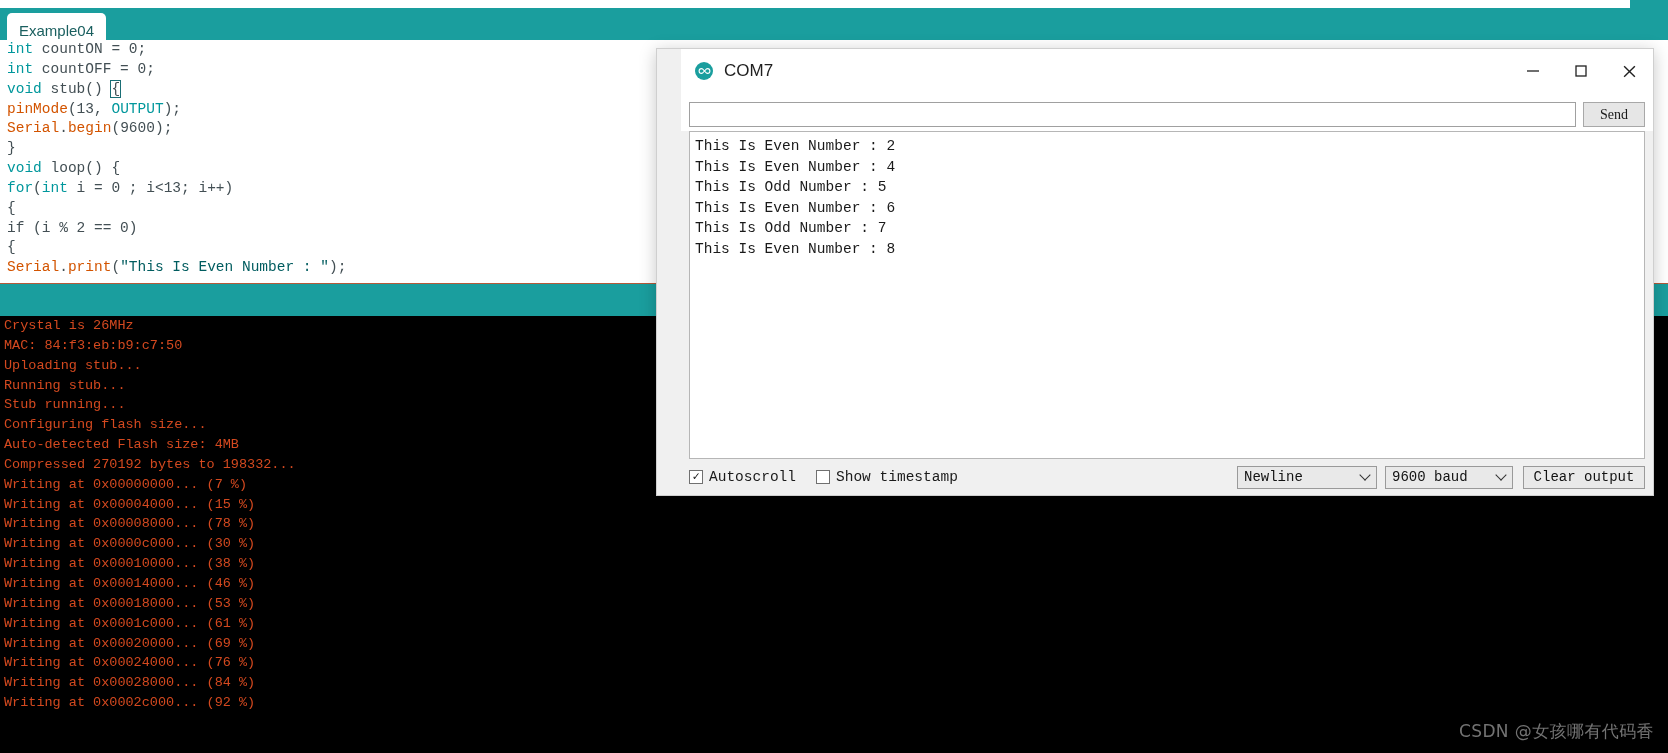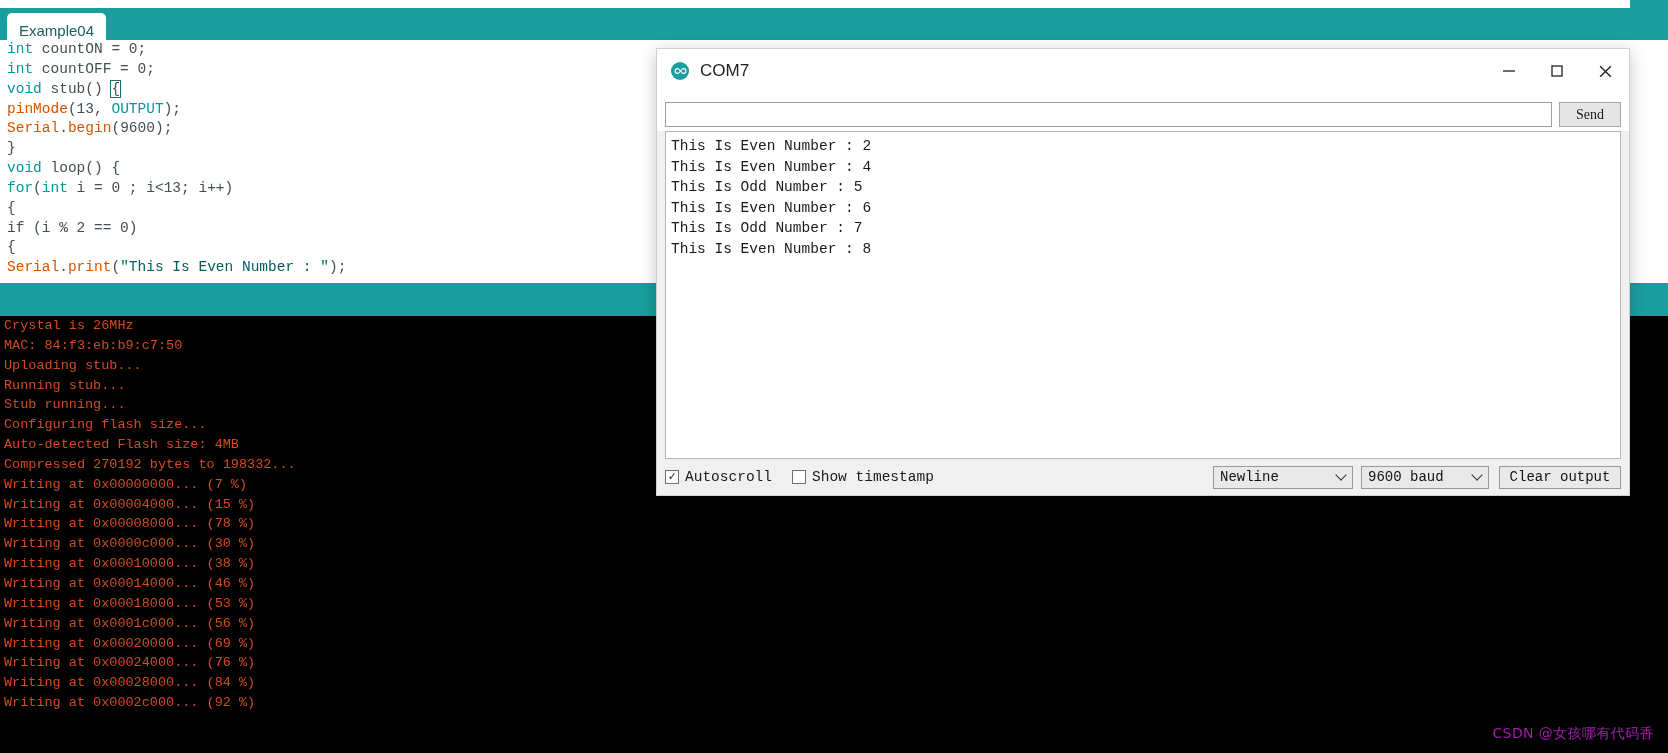--- a/index.html
+++ b/index.html
@@ -131,39 +131,40 @@
     position: absolute;
     left: 1630px; top: 40px;
     width: 38px; height: 243px;
     background: #ffffff;
   }
 
   
   #watermark {
     position: absolute;
     right: 14px; bottom: 10px;
-    color: #a21caf;
-    font-size: 14px;
+    color: #737373;
+    font-size: 17px;
     font-family: "DejaVu Sans", sans-serif;
     letter-spacing: 0.4px;
     z-index: 50;
   }
 
   
   #serial {
     position: absolute;
     left: 656px; top: 48px;
     width: 972px;
     height: 446px;
     background: #f0f0f0;
     border: 1px solid #cfcfcf;
     box-shadow: 0 3px 16px rgba(0,0,0,0.22);
     z-index: 20;
     display: flex;
     flex-direction: column;
+    padding-left: 24px;
   }
   #serial-titlebar {
     height: 44px;
     background: #ffffff;
     display: flex;
     align-items: center;
     flex: none;
     position: relative;
   }
   #serial-logo {
@@ -358,21 +359,21 @@
         <div class="conline">Configuring flash size...</div>
         <div class="conline">Auto-detected Flash size: 4MB</div>
         <div class="conline">Compressed 270192 bytes to 198332...</div>
         <div class="conline">Writing at 0x00000000... (7 %)</div>
         <div class="conline">Writing at 0x00004000... (15 %)</div>
         <div class="conline">Writing at 0x00008000... (78 %)</div>
         <div class="conline">Writing at 0x0000c000... (30 %)</div>
         <div class="conline">Writing at 0x00010000... (38 %)</div>
         <div class="conline">Writing at 0x00014000... (46 %)</div>
         <div class="conline">Writing at 0x00018000... (53 %)</div>
-        <div class="conline">Writing at 0x0001c000... (56 %)</div>
+        <div class="conline">Writing at 0x0001c000... (61 %)</div>
         <div class="conline">Writing at 0x00020000... (69 %)</div>
         <div class="conline">Writing at 0x00024000... (76 %)</div>
         <div class="conline">Writing at 0x00028000... (84 %)</div>
         <div class="conline">Writing at 0x0002c000... (92 %)</div>
       </div>
   </div>
 
   <div id="rightfiller-top"></div>
   <div id="rightfiller-editor"></div>
   <div id="rightfiller-strip"></div>

